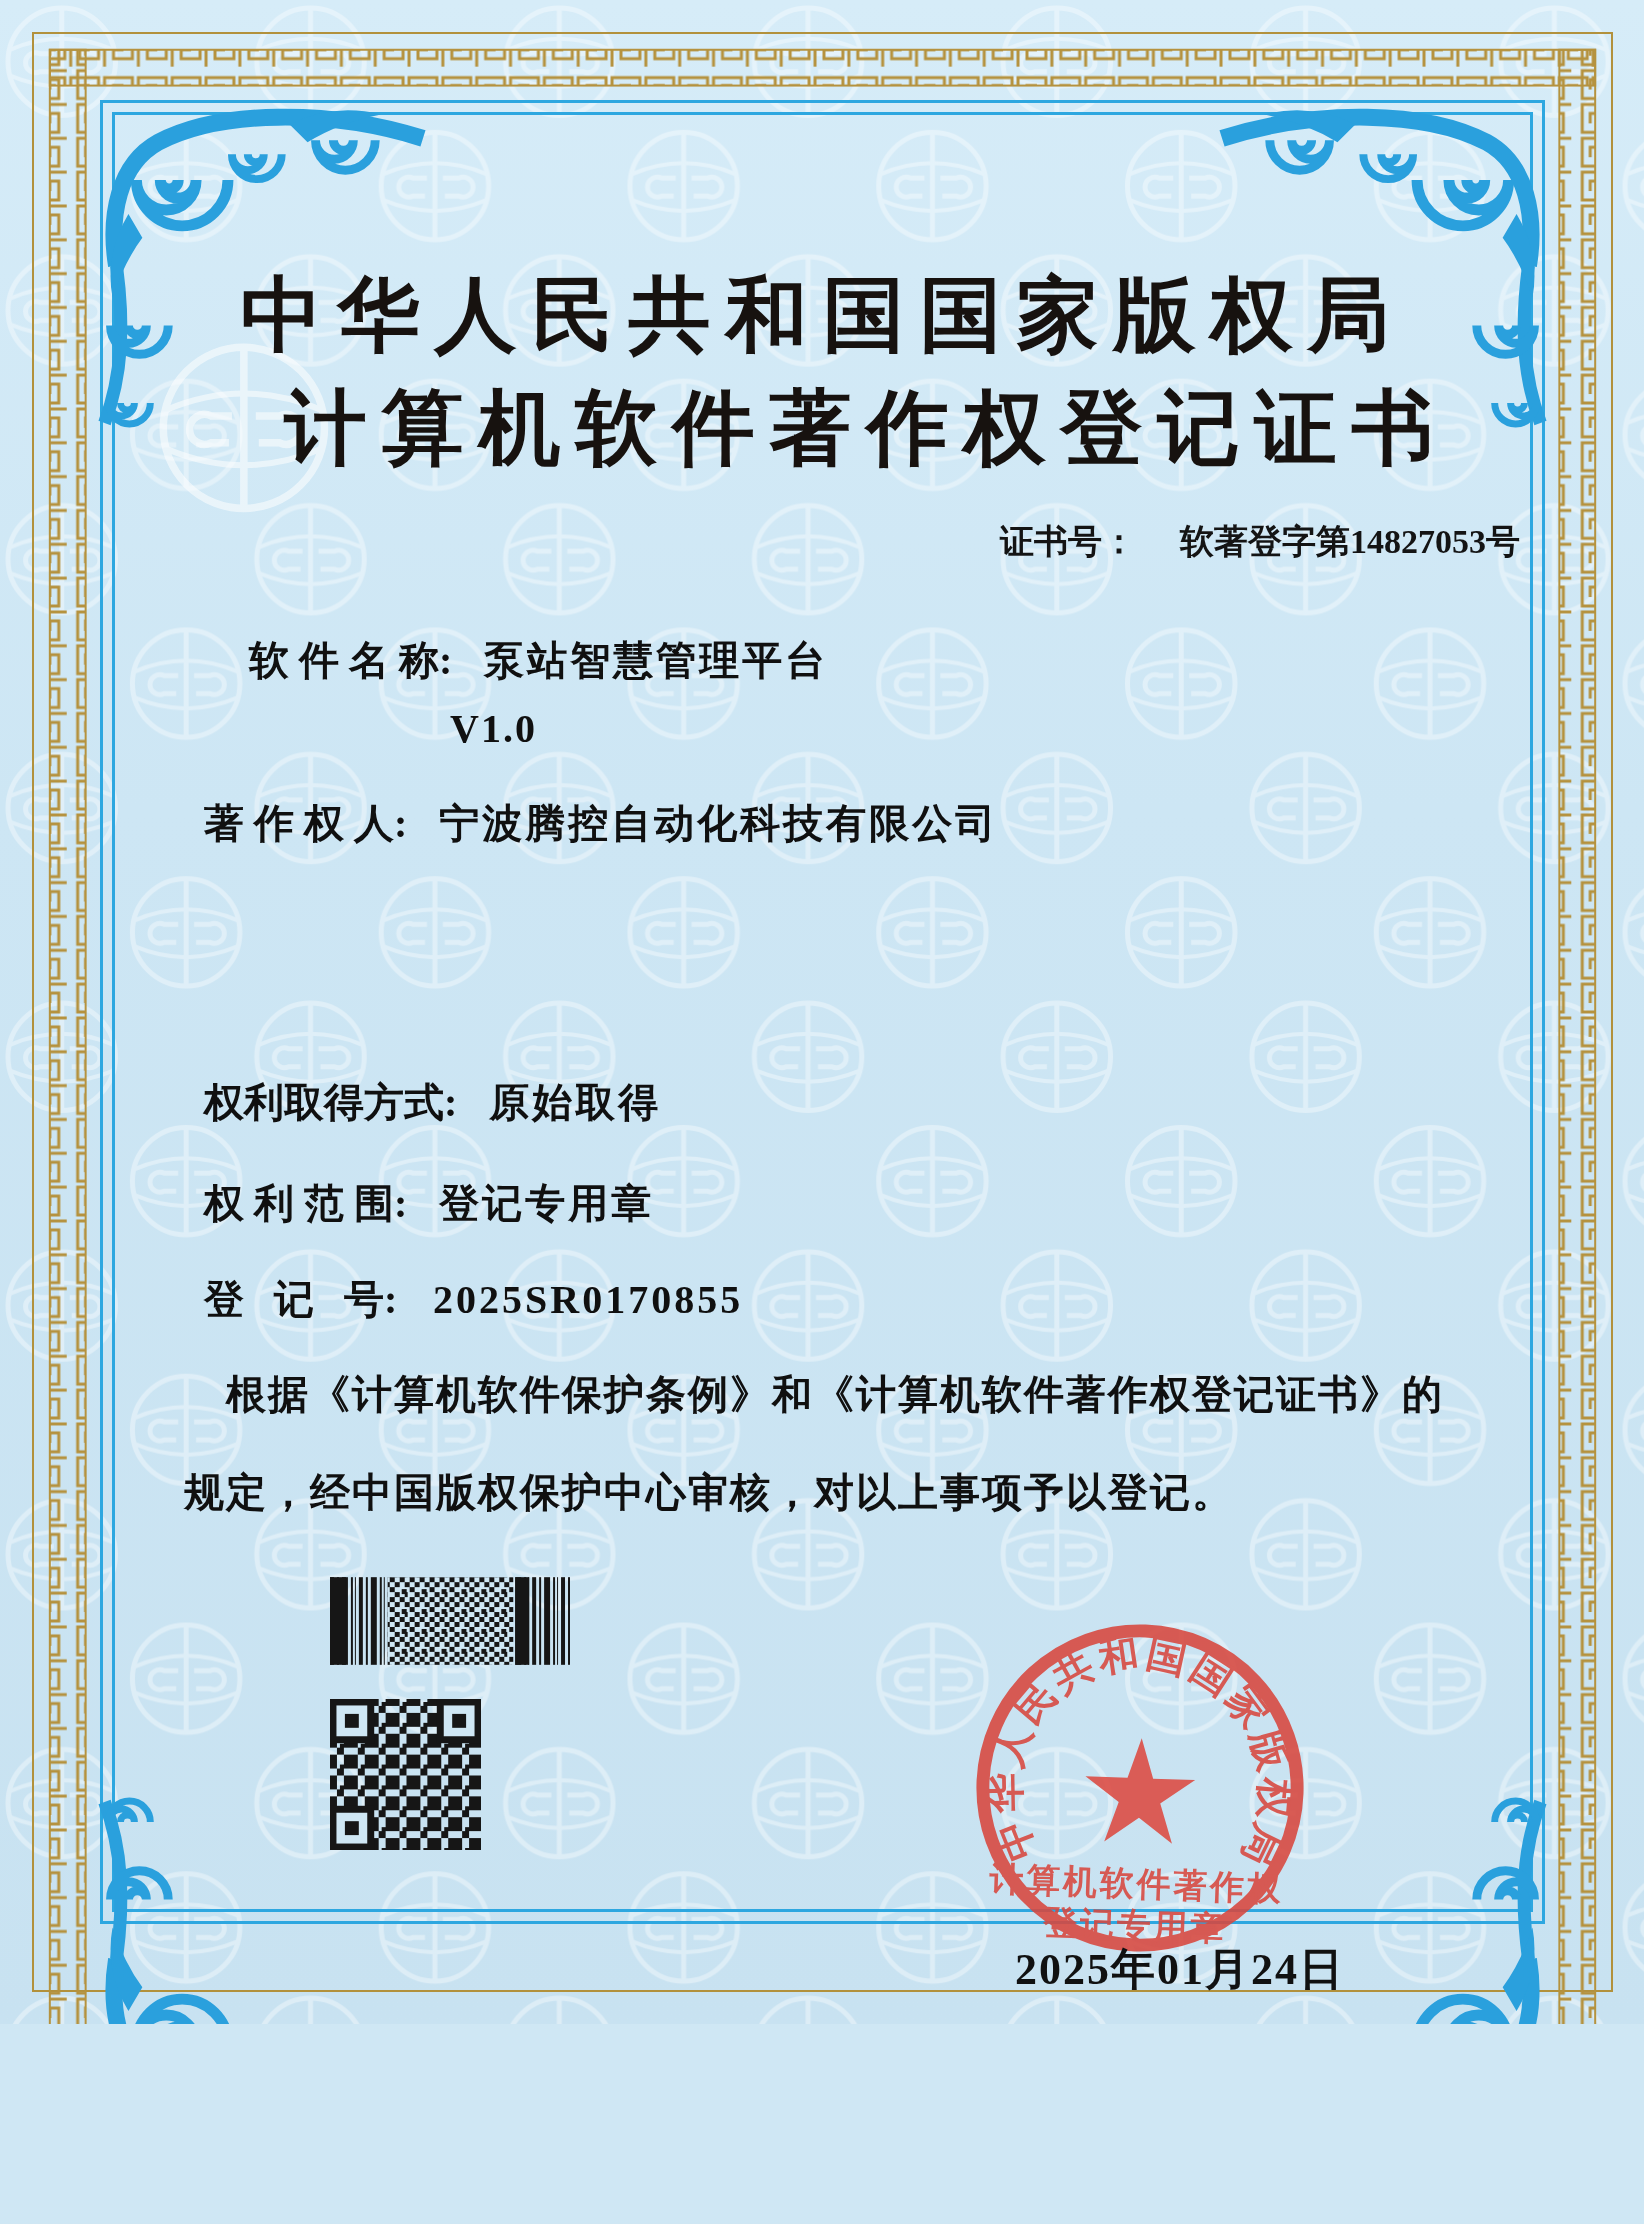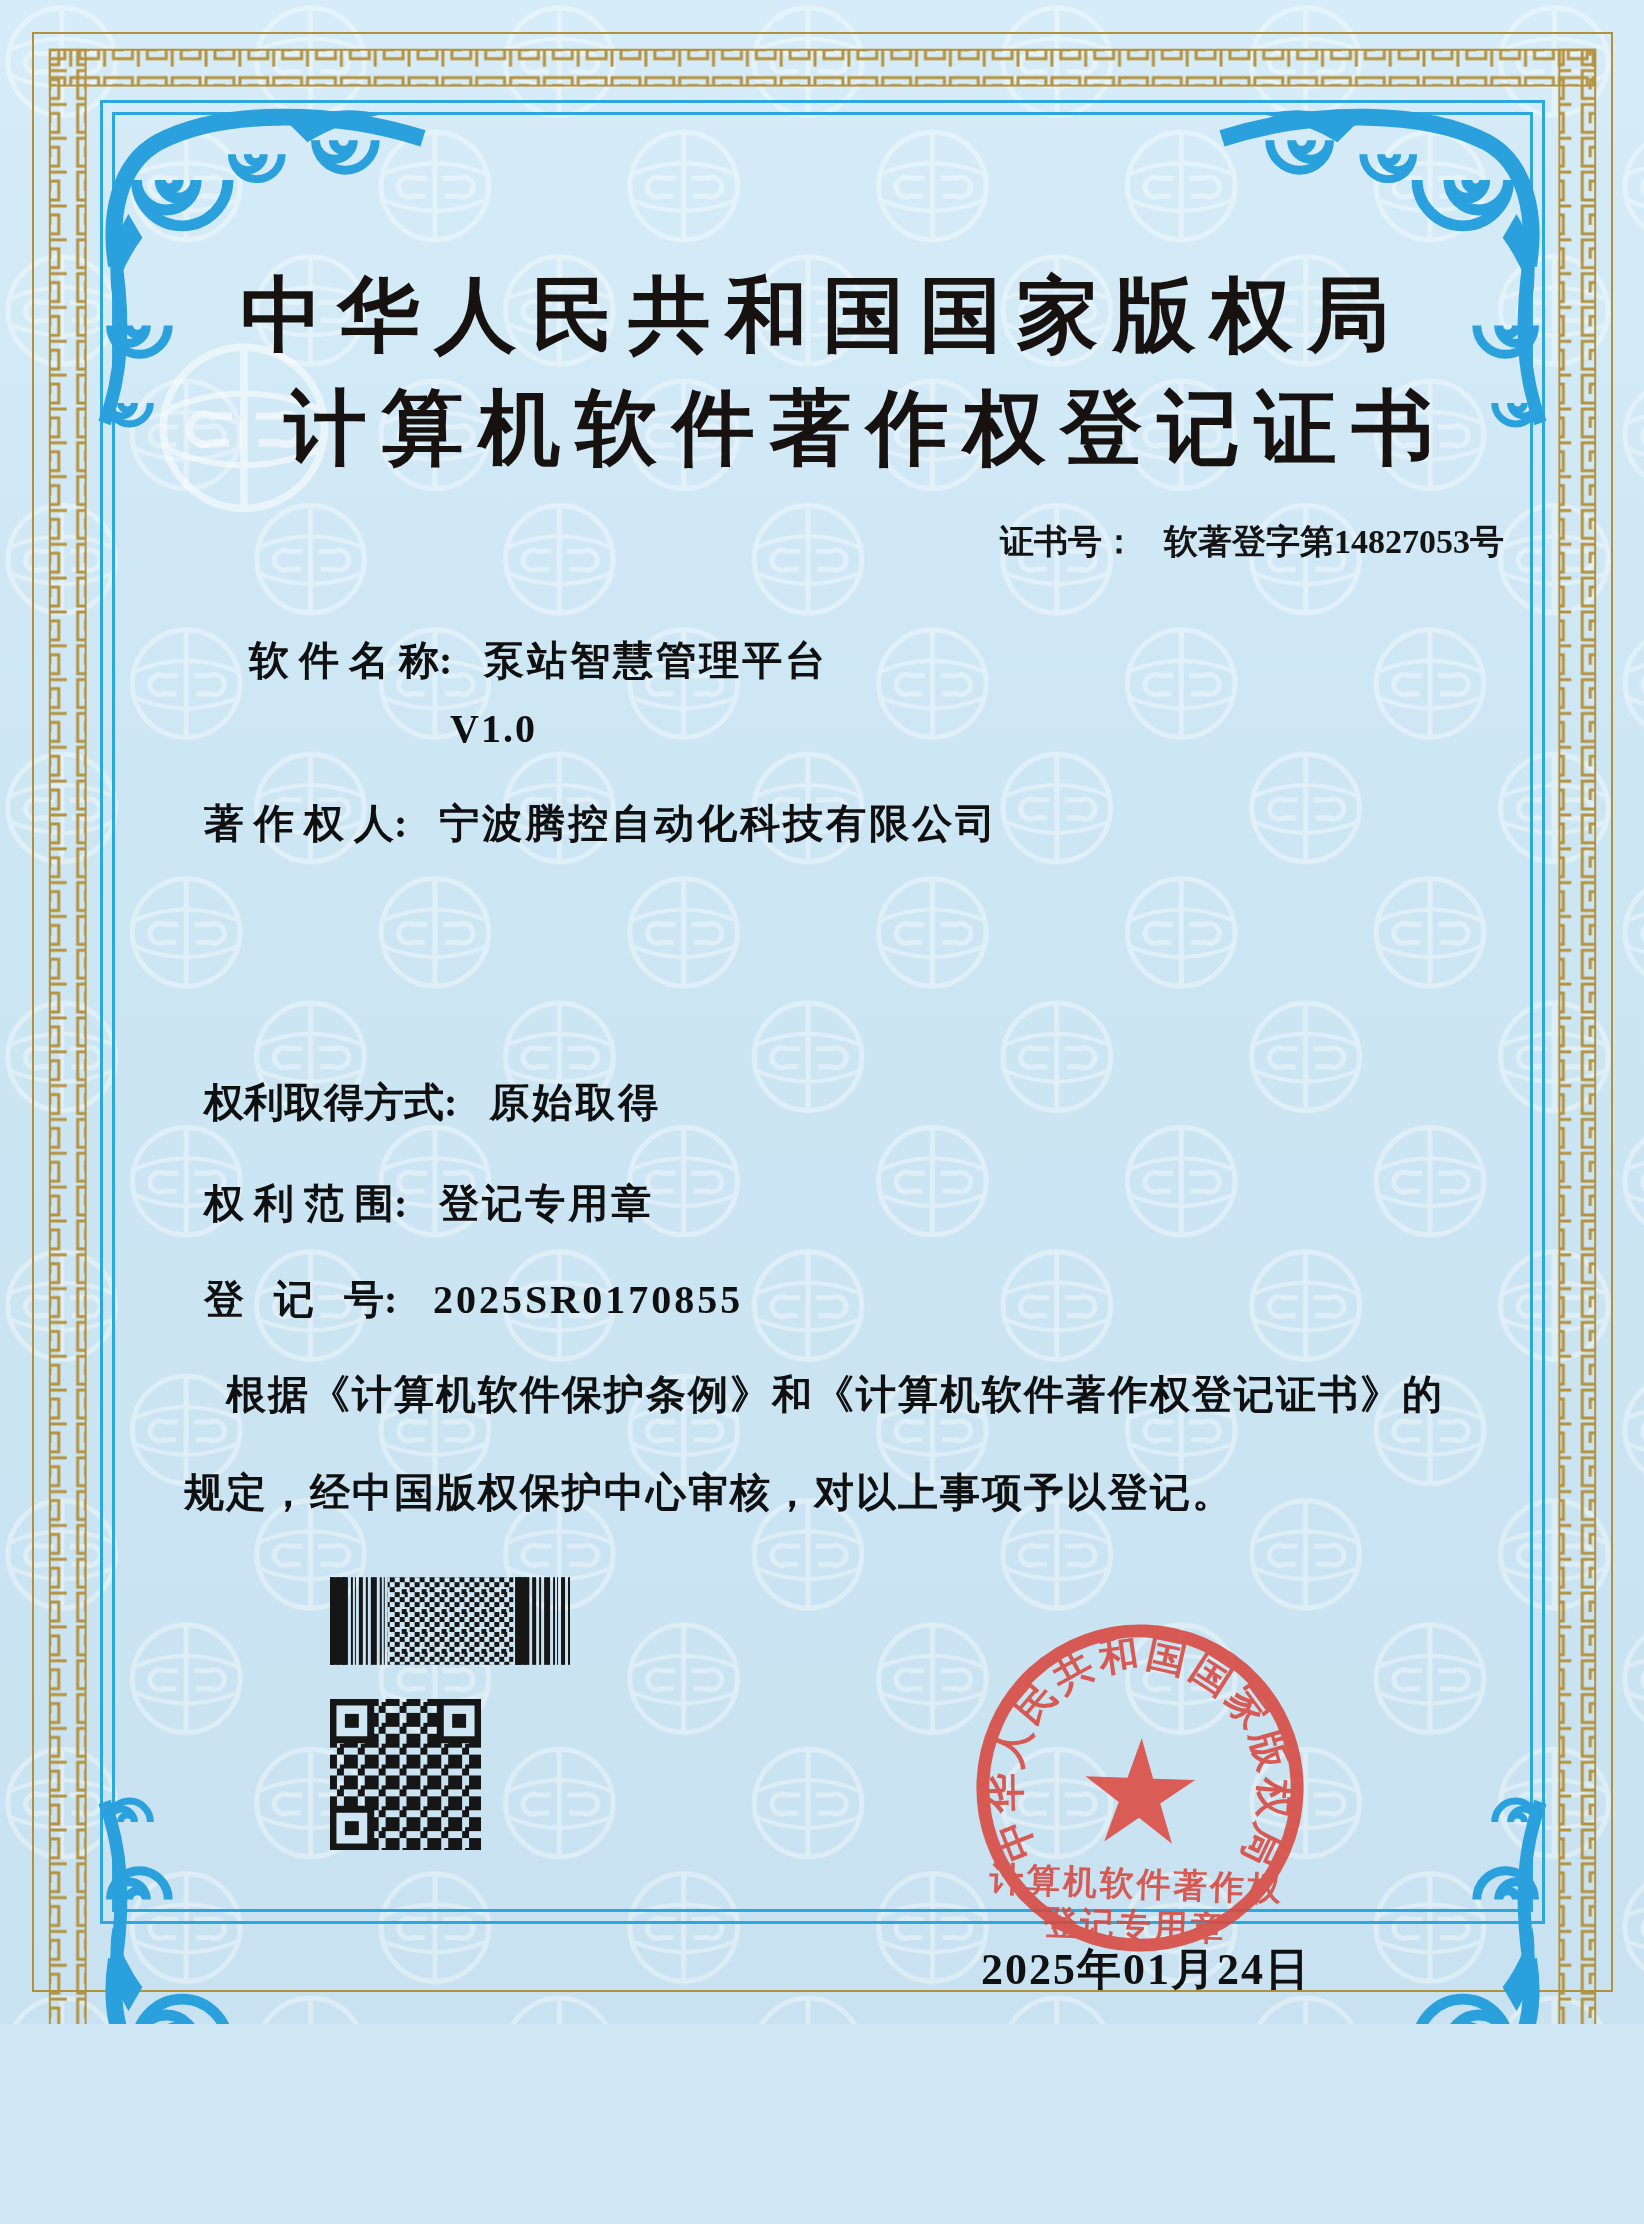--- a/index.html
+++ b/index.html
@@ -25,33 +25,33 @@
     position:absolute;left:0;width:1645px;text-align:center;
     font-weight:bold;color:#17120f;font-size:82px;letter-spacing:15px;
     white-space:nowrap;
   }
   .title1{top:261px;}
   .title2{top:374px;padding-left:44px;}
   .certno{
     position:absolute;top:519px;left:1000px;font-size:34px;font-weight:bold;
     color:#141414;white-space:pre;
   }
-  .certno .val{margin-left:28px;}
+  .certno .val{margin-left:44px;}
   .frow{position:absolute;left:204px;font-size:40px;font-weight:bold;color:#101010;white-space:pre;}
   .frow .lab{display:inline-block;min-width:197px;}
   .frow .val{margin-left:32px;letter-spacing:3px;}
   .vline2{position:absolute;left:450px;font-size:40px;font-weight:bold;color:#101010;letter-spacing:2px;}
   .stmt{
     position:absolute;left:184px;width:1264px;font-size:40px;font-weight:bold;
     color:#101010;letter-spacing:2px;white-space:nowrap;
   }
   .stmt1{top:1367px;text-indent:42px;}
   .stmt2{top:1465px;}
   .date{
-    position:absolute;left:981px;top:1940px;width:398px;text-align:left;
+    position:absolute;left:981px;top:1940px;width:398px;text-align:center;
     font-size:44px;font-weight:bold;color:#111;letter-spacing:2px;
   }
   .codebox{position:absolute;}
   .barcode{left:330px;top:1577px;}
   .qrcode{left:330px;top:1699px;}
   .sealbox{position:absolute;left:961px;top:1609px;width:358px;height:358px;}
 </style>
 </head>
 <body>
 

